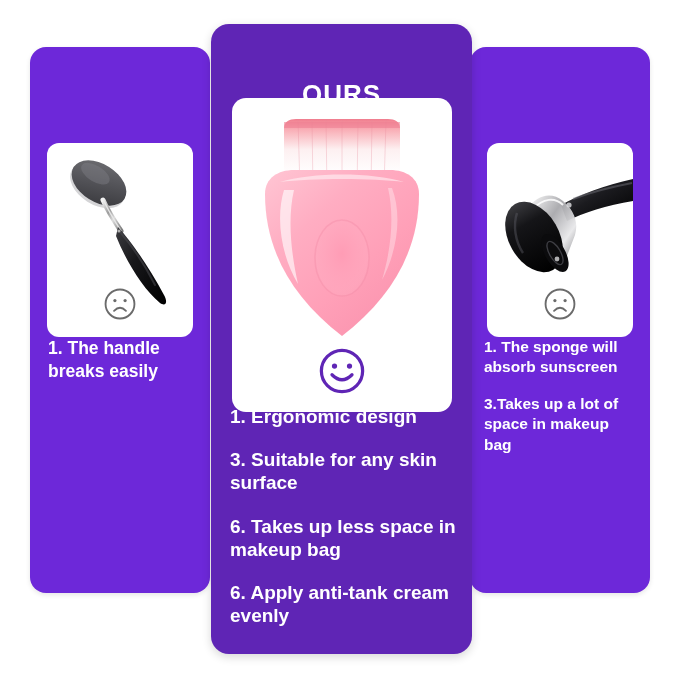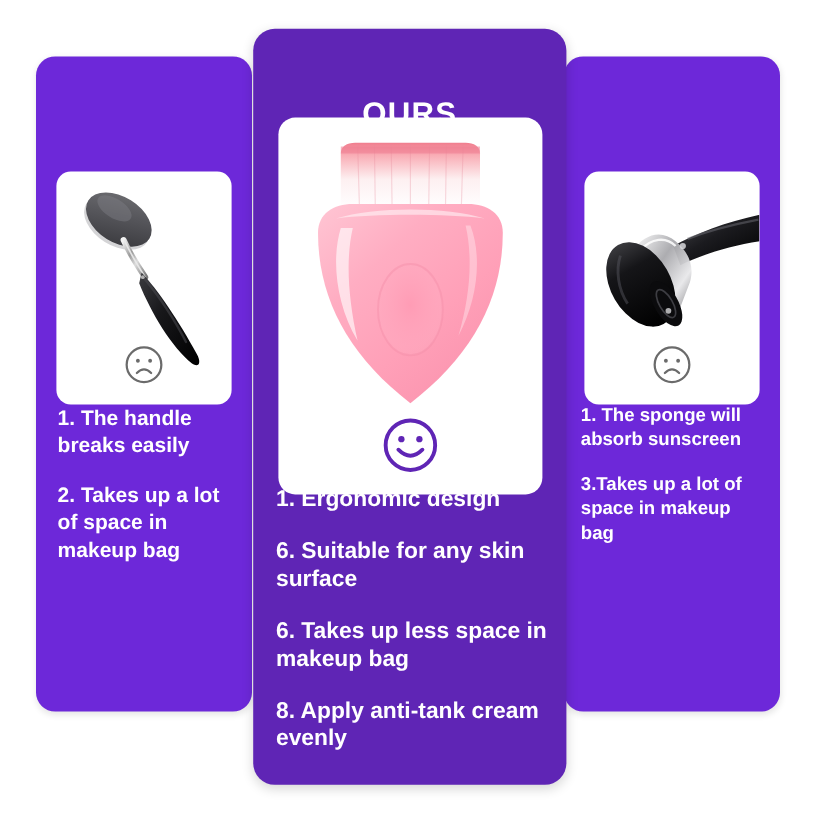--- a/index.html
+++ b/index.html
@@ -198,21 +198,20 @@
       <svg class="face-badge sad-face" viewBox="0 0 40 40">
         <circle cx="20" cy="20" r="17" fill="none" stroke="#6b6b6b" stroke-width="2.2"></circle>
         <circle cx="14" cy="16" r="1.9" fill="#6b6b6b"></circle>
         <circle cx="26" cy="16" r="1.9" fill="#6b6b6b"></circle>
         <path d="M13 28 Q20 21 27 28" fill="none" stroke="#6b6b6b" stroke-width="2.2" stroke-linecap="round"></path>
       </svg>
     </div>
 
     <div class="text-block">
       <p>1. The handle breaks easily</p>
-      <p>2. Takes up a lot of space in makeup bag</p>
     </div>
   </div>
 
   <div class="card card-others right">
 
     <div class="card-title">OTHERS</div>
 
     <div class="photo-panel">
       <svg class="art" viewBox="0 0 146 194">
         <defs>
@@ -331,19 +330,19 @@
       <svg class="face-badge happy-face" viewBox="0 0 40 40">
         <circle cx="20" cy="20" r="16.5" fill="none" stroke="#5f25b5" stroke-width="2.6"></circle>
         <circle cx="14" cy="16" r="2.1" fill="#5f25b5"></circle>
         <circle cx="26" cy="16" r="2.1" fill="#5f25b5"></circle>
         <path d="M12 23 Q20 31 28 23" fill="none" stroke="#5f25b5" stroke-width="2.6" stroke-linecap="round"></path>
       </svg>
     </div>
 
     <div class="text-block">
       <p>1. Ergonomic design</p>
-      <p>6. Suitable for any skin surface</p>
+      <p>3. Suitable for any skin surface</p>
       <p>6. Takes up less space in makeup bag</p>
-      <p>8. Apply anti-tank cream evenly</p>
+      <p>6. Apply anti-tank cream evenly</p>
     </div>
   </div>
 
 </div>
 
 </body></html>

